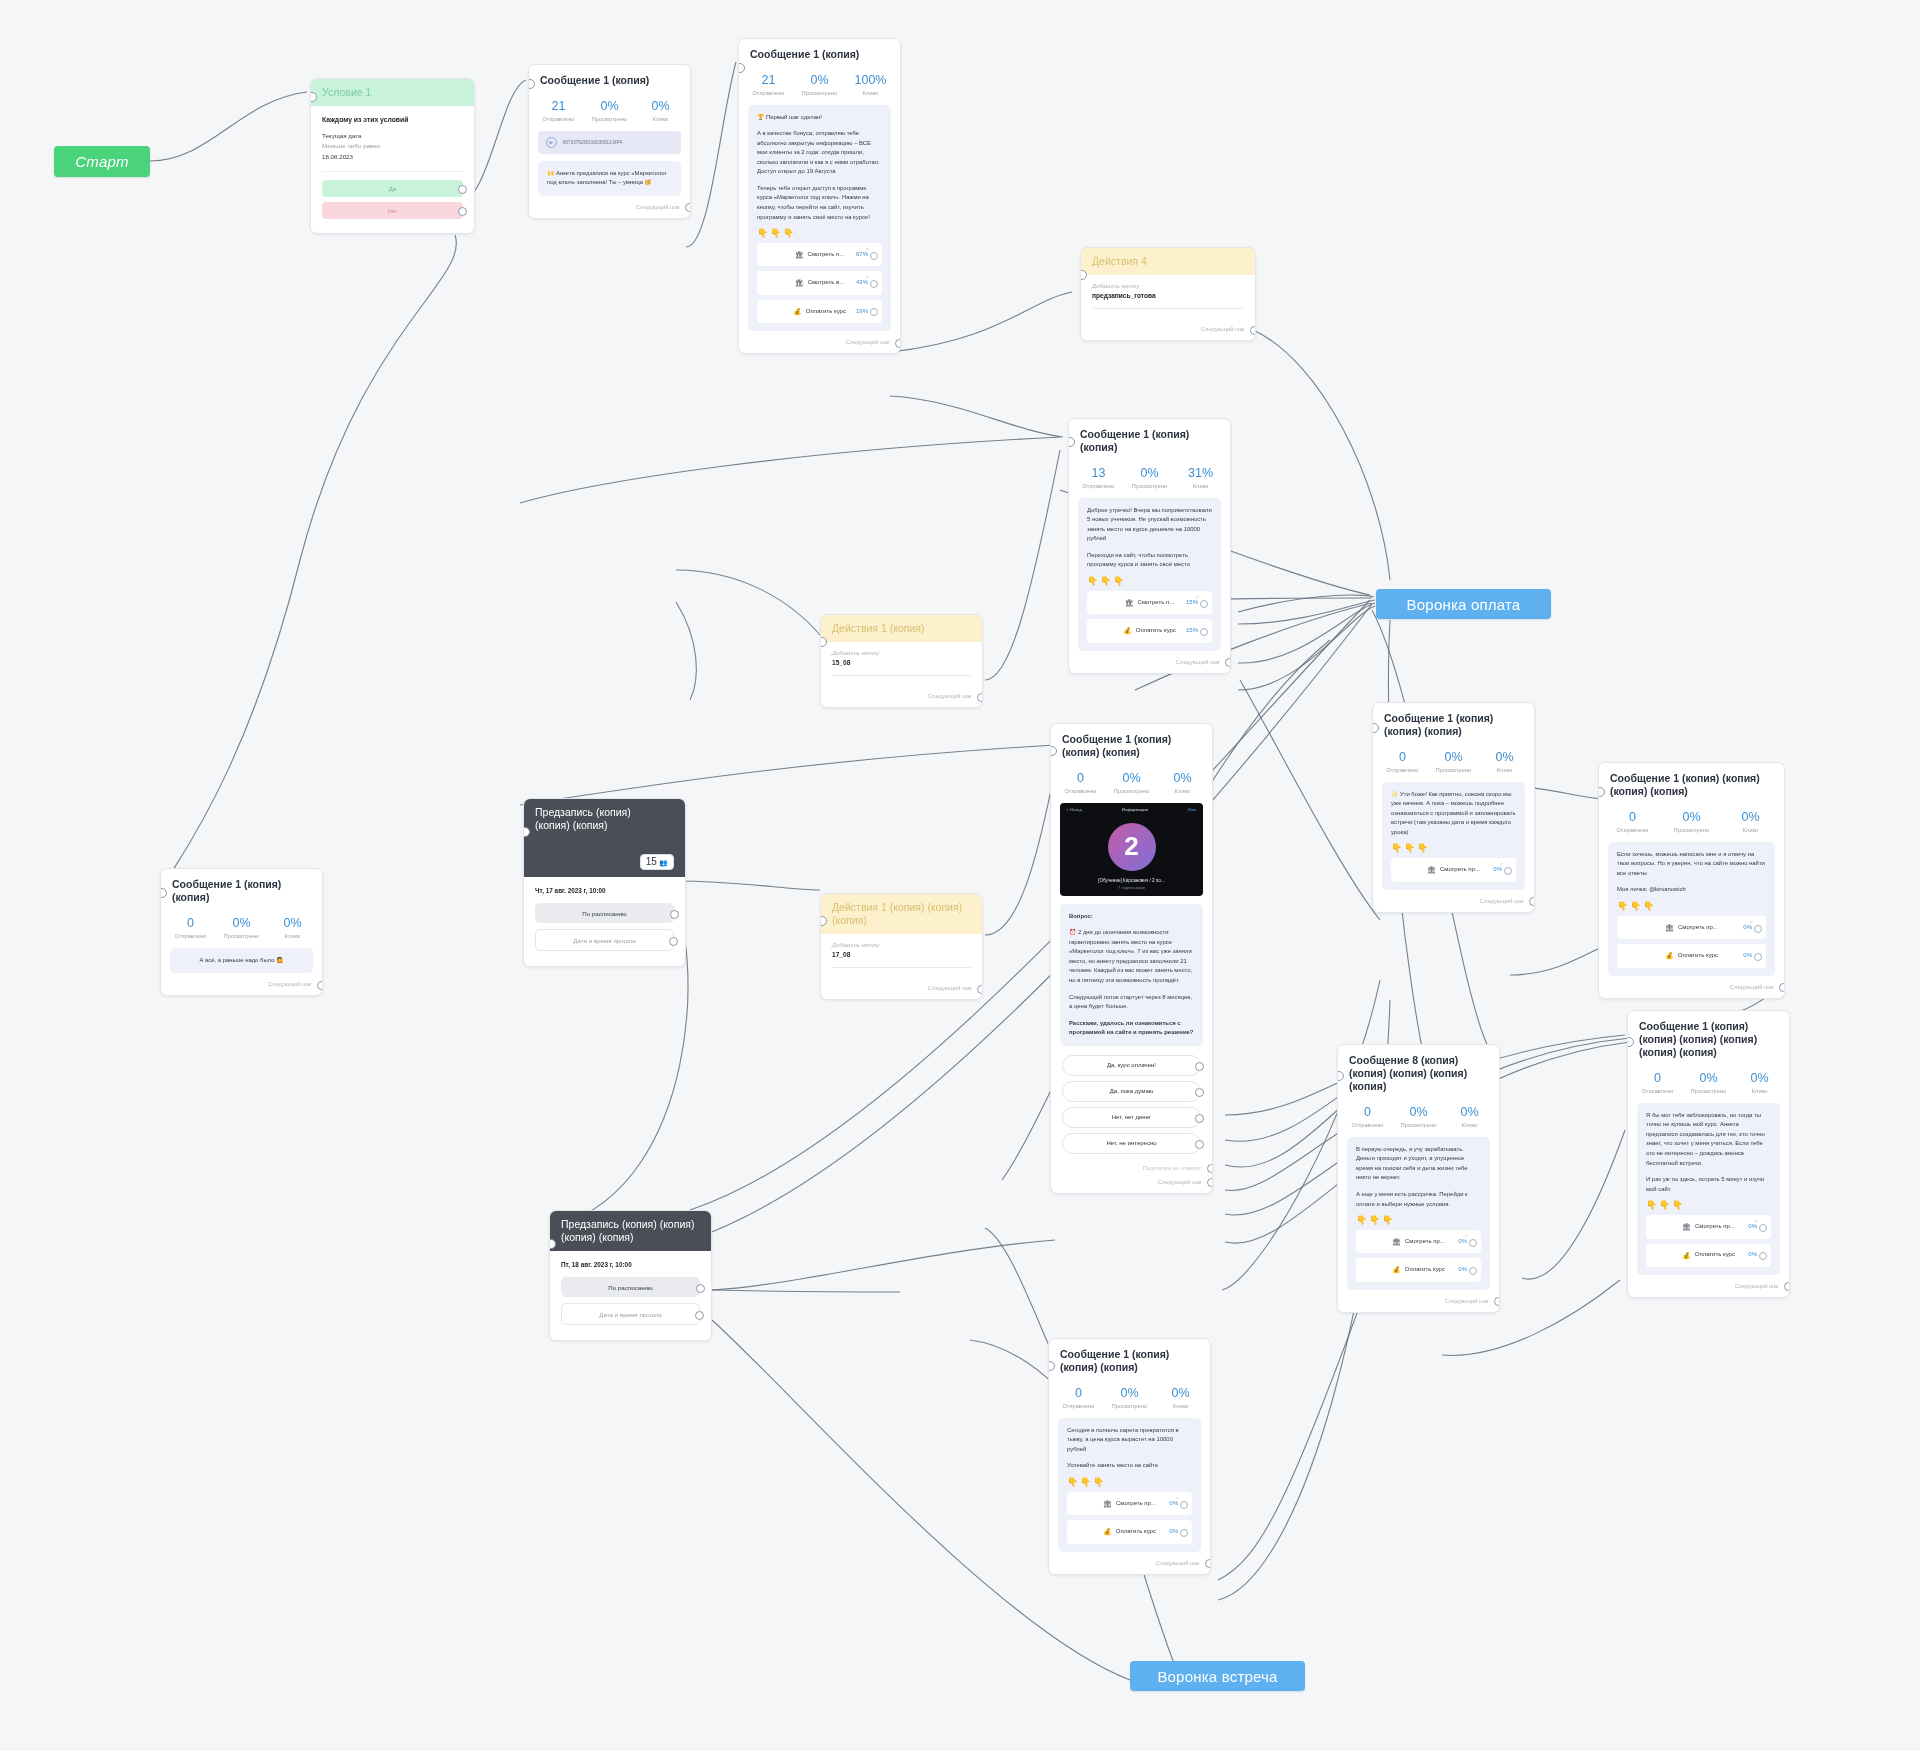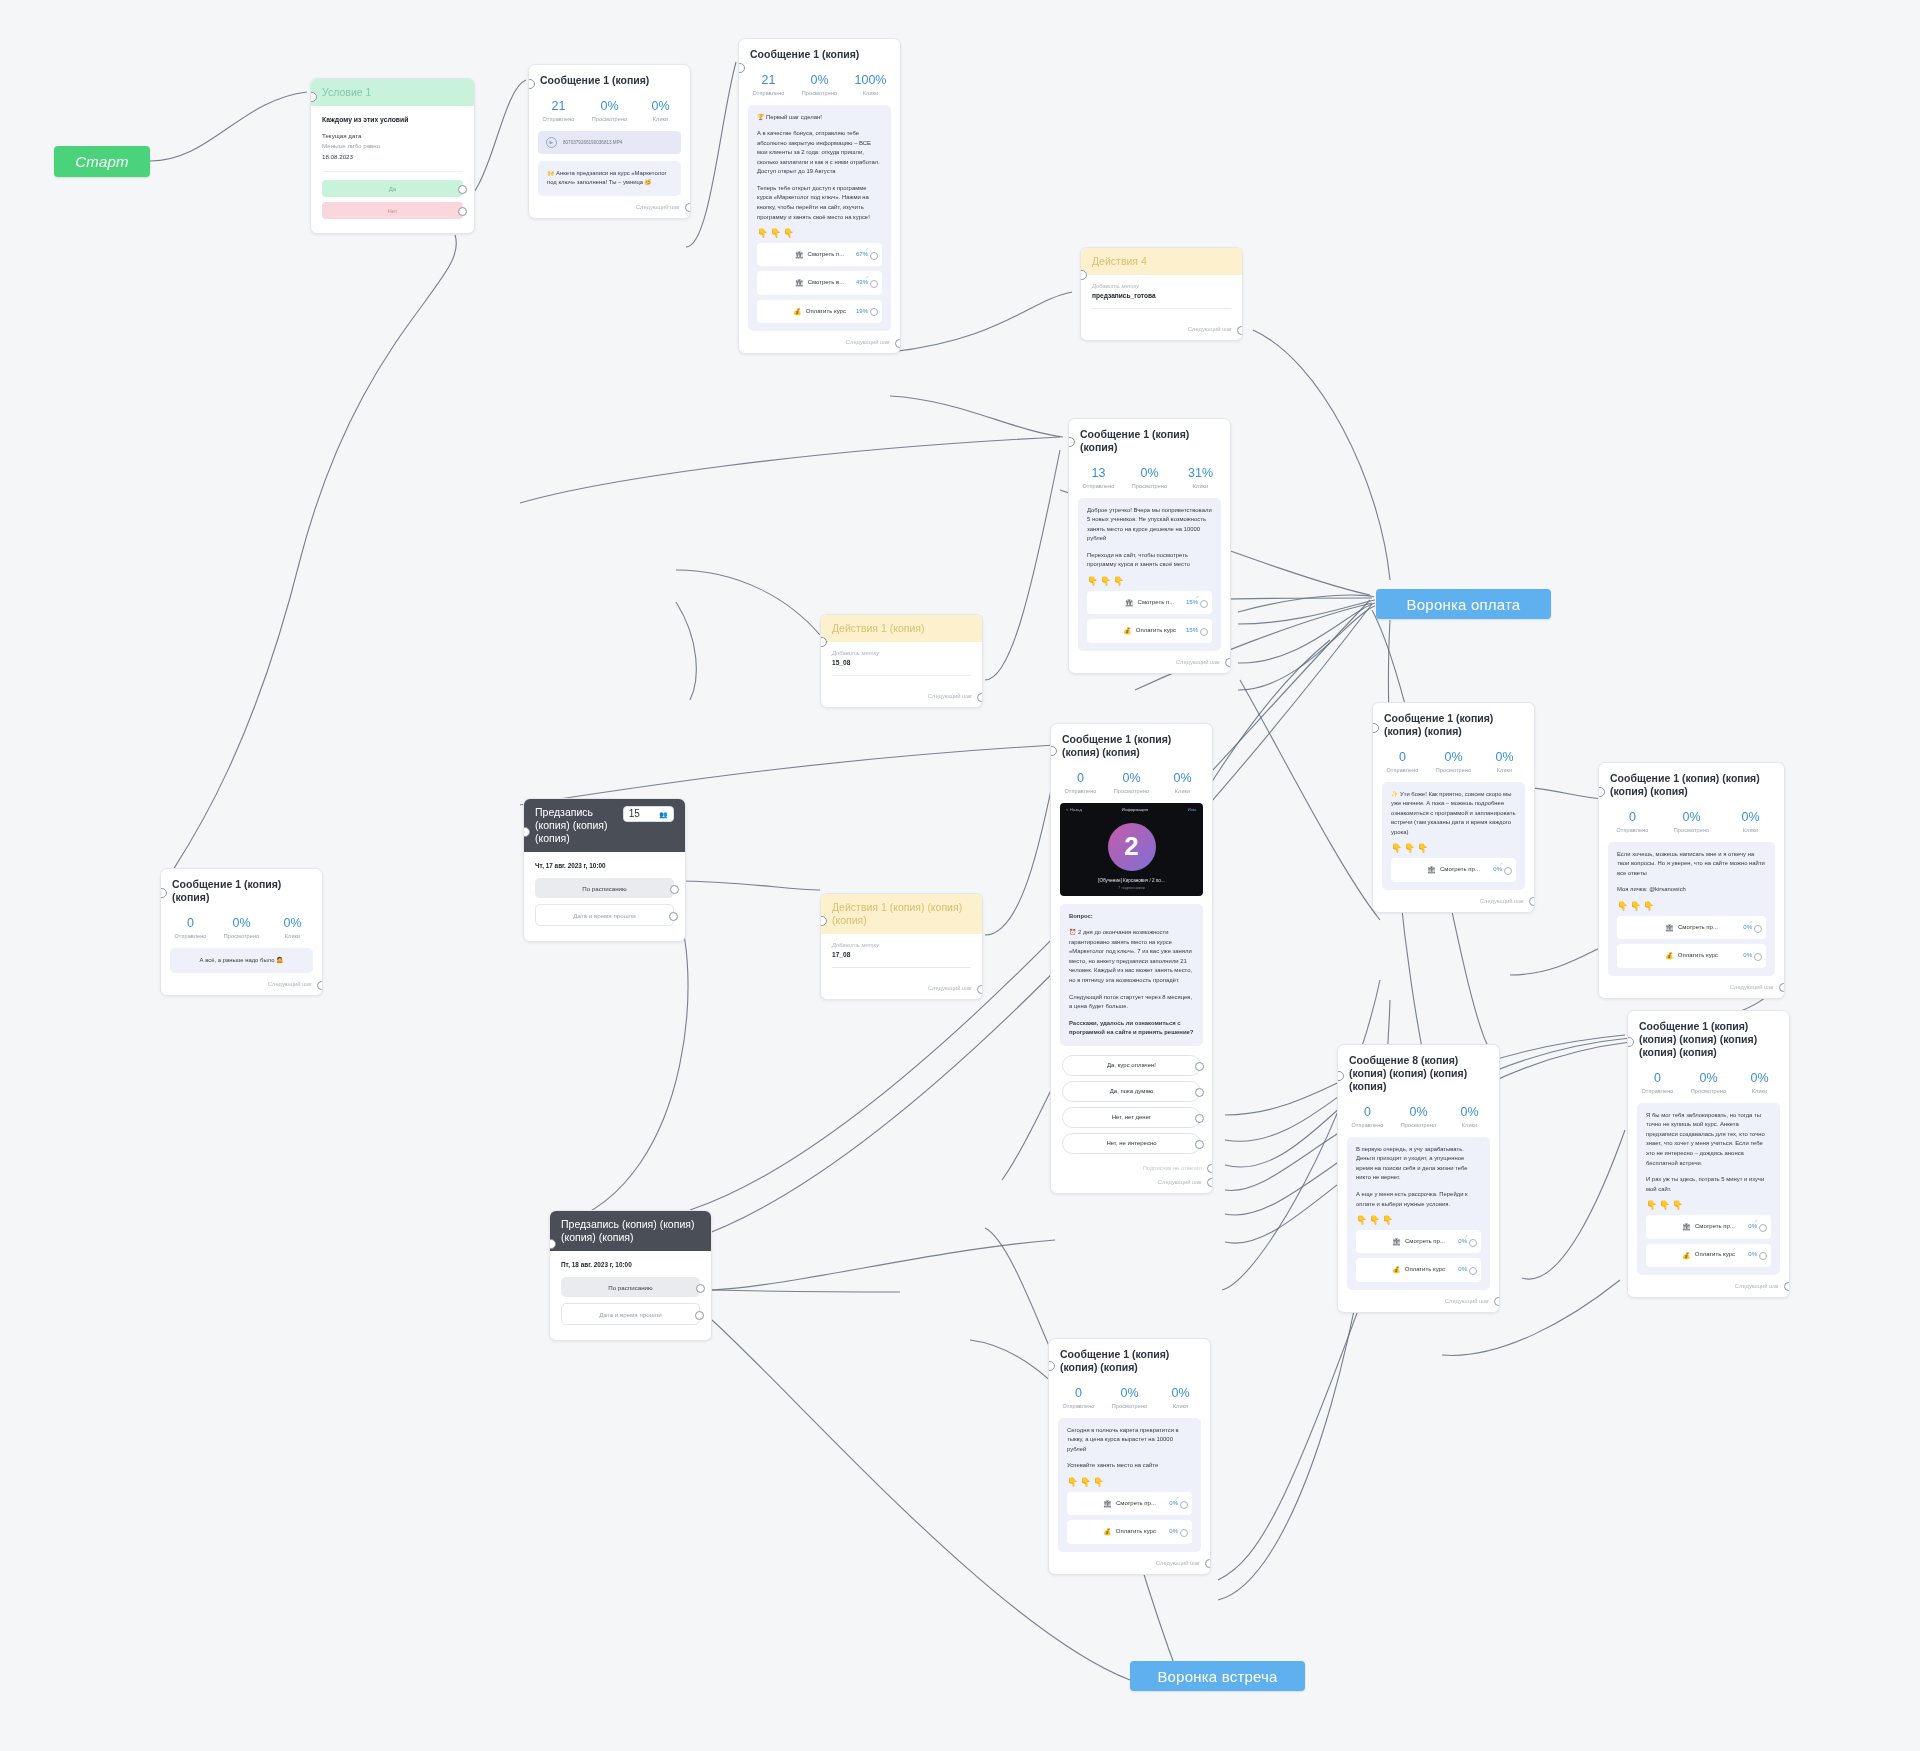--- a/index.html
+++ b/index.html
@@ -35,22 +35,22 @@
     font-size:10.5px;font-weight:bold;color:#2b3440;
     padding:9px 11px 4px 11px;line-height:1.25;
   }
   .card-hd.green{background:#c8f2da;color:#7fcaa4;font-weight:normal;padding:7px 11px;}
   .card-hd.dark{background:#4a4f57;color:#ffffff;font-weight:normal;padding:7px 11px;
                 display:flex;align-items:flex-start;justify-content:space-between;gap:6px;}
   .card-hd.yellow{background:#fdf1cd;color:#d8c070;font-weight:normal;padding:7px 11px;}
 
   .badge{
     background:#fff;border:1px solid #d9dee4;border-radius:4px;
-    padding:2px 5px;display:flex;align-items:center;gap:20px;flex:0 0 auto;
-    font-size:10px;color:#2b3440;line-height:1;
+    padding:2px 5px;display:flex;align-items:center;gap:3px;flex:0 0 auto;
+    font-size:10px;color:#2b3440;line-height:1;margin-top:48px;
   }
   .badge .ppl{font-size:7px;color:#8a919b;letter-spacing:-.5px;}
 
   .card-body{padding:8px 11px 9px 11px;}
 
   
   .stats{display:flex;justify-content:space-around;padding:8px 4px 9px 4px;}
   .stat{text-align:center;flex:1;}
   .stat .v{font-size:12.5px;color:#3a8fd4;line-height:1.15;}
   .stat .l{font-size:5.5px;color:#97a0ab;margin-top:2px;letter-spacing:.1px;}
@@ -314,21 +314,21 @@
           <span class="dot"></span>
         </div>
       </div>
     </div>
     <div class="next">
       <span>Следующий шаг</span>
       <span class="dot"></span>
     </div>
   </div>
 
-  <div class="node card" style="left:1080px;top:247px;width:163px;">
+  <div class="node card" style="left:1080px;top:247px;width:176px;">
     <div class="inport" style="top:22px;"></div>
     <div class="card-hd yellow">Действия 4</div>
     <div class="card-body">
       <div class="tag-lbl">Добавить метку</div>
       <div class="tag-val">предзапись_готова</div>
       <div class="tag-rule"></div>
     </div>
     <div class="next">
       <span>Следующий шаг</span>
       <span class="dot"></span>

